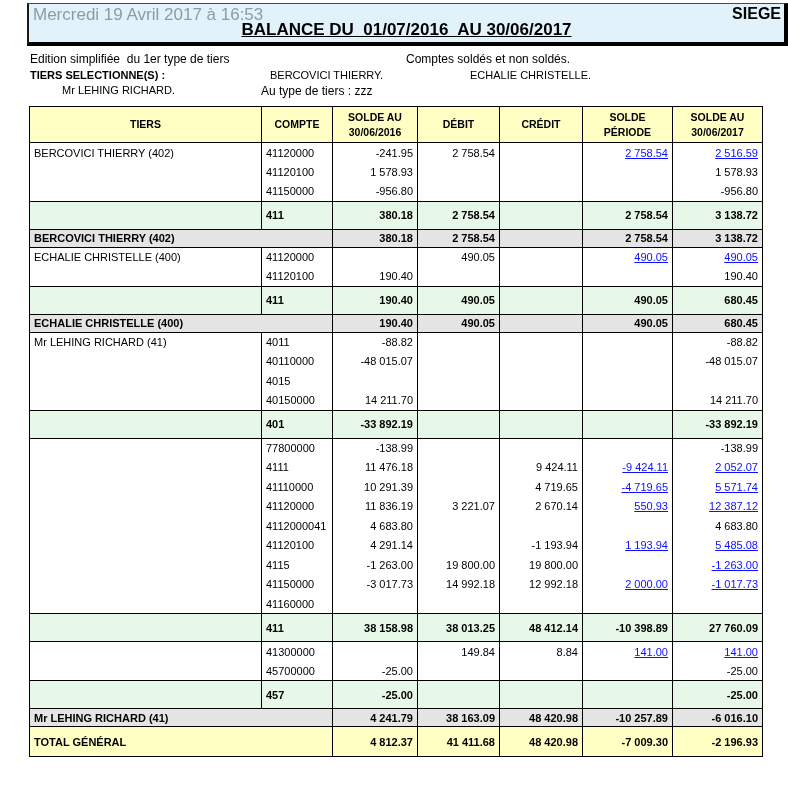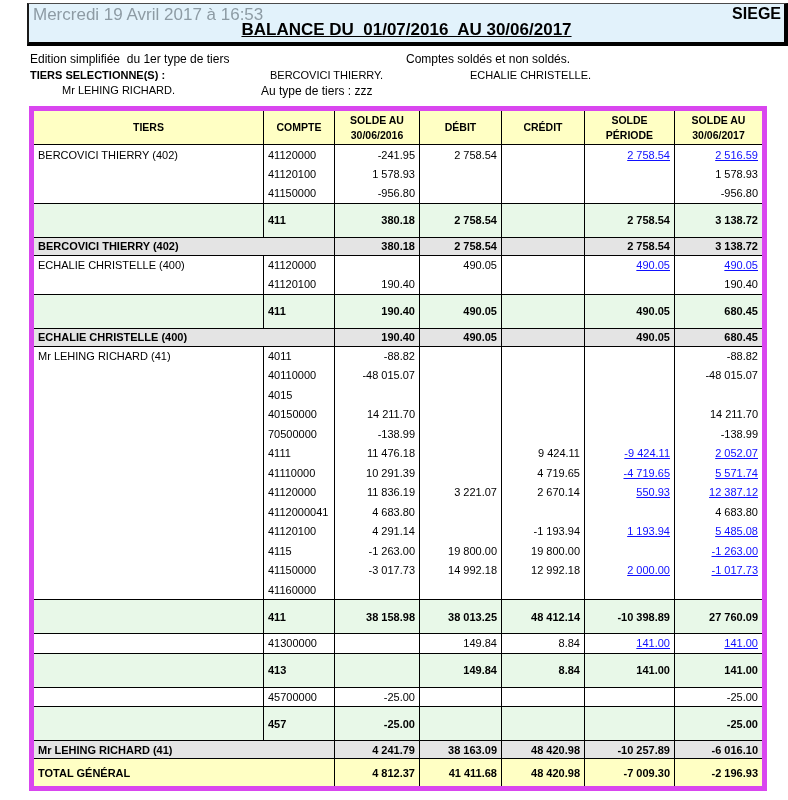--- a/index.html
+++ b/index.html
@@ -57,21 +57,21 @@
   .filters .line3 { position: absolute; top: 33px; left: 0; font-size: 11px; padding-left: 32px; }
   
   table.balance {
     margin-left: 29px;
     margin-top: 2px;
     border-collapse: collapse;
     table-layout: fixed;
     width: 733px;
     font-size: 11px;
     color: #000;
-    border: 5px solid #d946ef;
+    border: 1px solid #d946ef;
   }
   table.balance th, table.balance td {
     border-left: 1px solid #000;
     border-right: 1px solid #000;
     padding: 1px 4px;
     overflow: hidden;
     white-space: nowrap;
     vertical-align: middle;
   }
   table.balance thead th {
@@ -79,21 +79,21 @@
     border: 1px solid #000;
     font-size: 10.5px;
     font-weight: bold;
     text-align: center;
     height: 36px;
     white-space: pre-line;
     line-height: 1.35;
   }
   tr.row-detail td { height: 19.5px; border-top: none; border-bottom: none; background: #fff; }
   tr.row-subtotal td {
-    background: #e8f8e8; font-weight: bold; height: 34px;
+    background: #e8f8e8; font-weight: bold; height: 28px;
     border-top: 1px solid #000; border-bottom: 1px solid #000;
   }
   tr.row-total td {
     background: #e4e4e4; font-weight: bold; height: 18px;
     border-top: 1px solid #000; border-bottom: 1px solid #000;
   }
   tr.row-grand td {
     background: #ffffc4; font-weight: bold; height: 30px;
     border-top: 1px solid #000; border-bottom: 1px solid #000;
   }
@@ -261,23 +261,32 @@
         </tr>
         <tr class="row-detail">
           <td class="txt"></td>
           <td class="txt">40150000</td>
           <td class="num">14 211.70</td>
           <td class="num"></td>
           <td class="num"></td>
           <td class="num"></td>
           <td class="num">14 211.70</td>
         </tr>
-        <tr class="row-detail">
-          <td class="txt"></td>
-          <td class="txt">70500000</td>
+        <tr class="row-subtotal">
+          <td class="txt"></td>
+          <td class="txt">401</td>
+          <td class="num">-33 892.19</td>
+          <td class="num"></td>
+          <td class="num"></td>
+          <td class="num"></td>
+          <td class="num">-33 892.19</td>
+        </tr>
+        <tr class="row-detail">
+          <td class="txt"></td>
+          <td class="txt">77800000</td>
           <td class="num">-138.99</td>
           <td class="num"></td>
           <td class="num"></td>
           <td class="num"></td>
           <td class="num">-138.99</td>
         </tr>
         <tr class="row-detail">
           <td class="txt"></td>
           <td class="txt">4111</td>
           <td class="num">11 476.18</td>
@@ -359,29 +368,20 @@
           <td class="num">27 760.09</td>
         </tr>
         <tr class="row-detail">
           <td class="txt"></td>
           <td class="txt">41300000</td>
           <td class="num"></td>
           <td class="num">149.84</td>
           <td class="num">8.84</td>
           <td class="num"><a class="lnk">141.00</a></td>
           <td class="num"><a class="lnk">141.00</a></td>
-        </tr>
-        <tr class="row-subtotal">
-          <td class="txt"></td>
-          <td class="txt">413</td>
-          <td class="num"></td>
-          <td class="num">149.84</td>
-          <td class="num">8.84</td>
-          <td class="num">141.00</td>
-          <td class="num">141.00</td>
         </tr>
         <tr class="row-detail">
           <td class="txt"></td>
           <td class="txt">45700000</td>
           <td class="num">-25.00</td>
           <td class="num"></td>
           <td class="num"></td>
           <td class="num"></td>
           <td class="num">-25.00</td>
         </tr>

